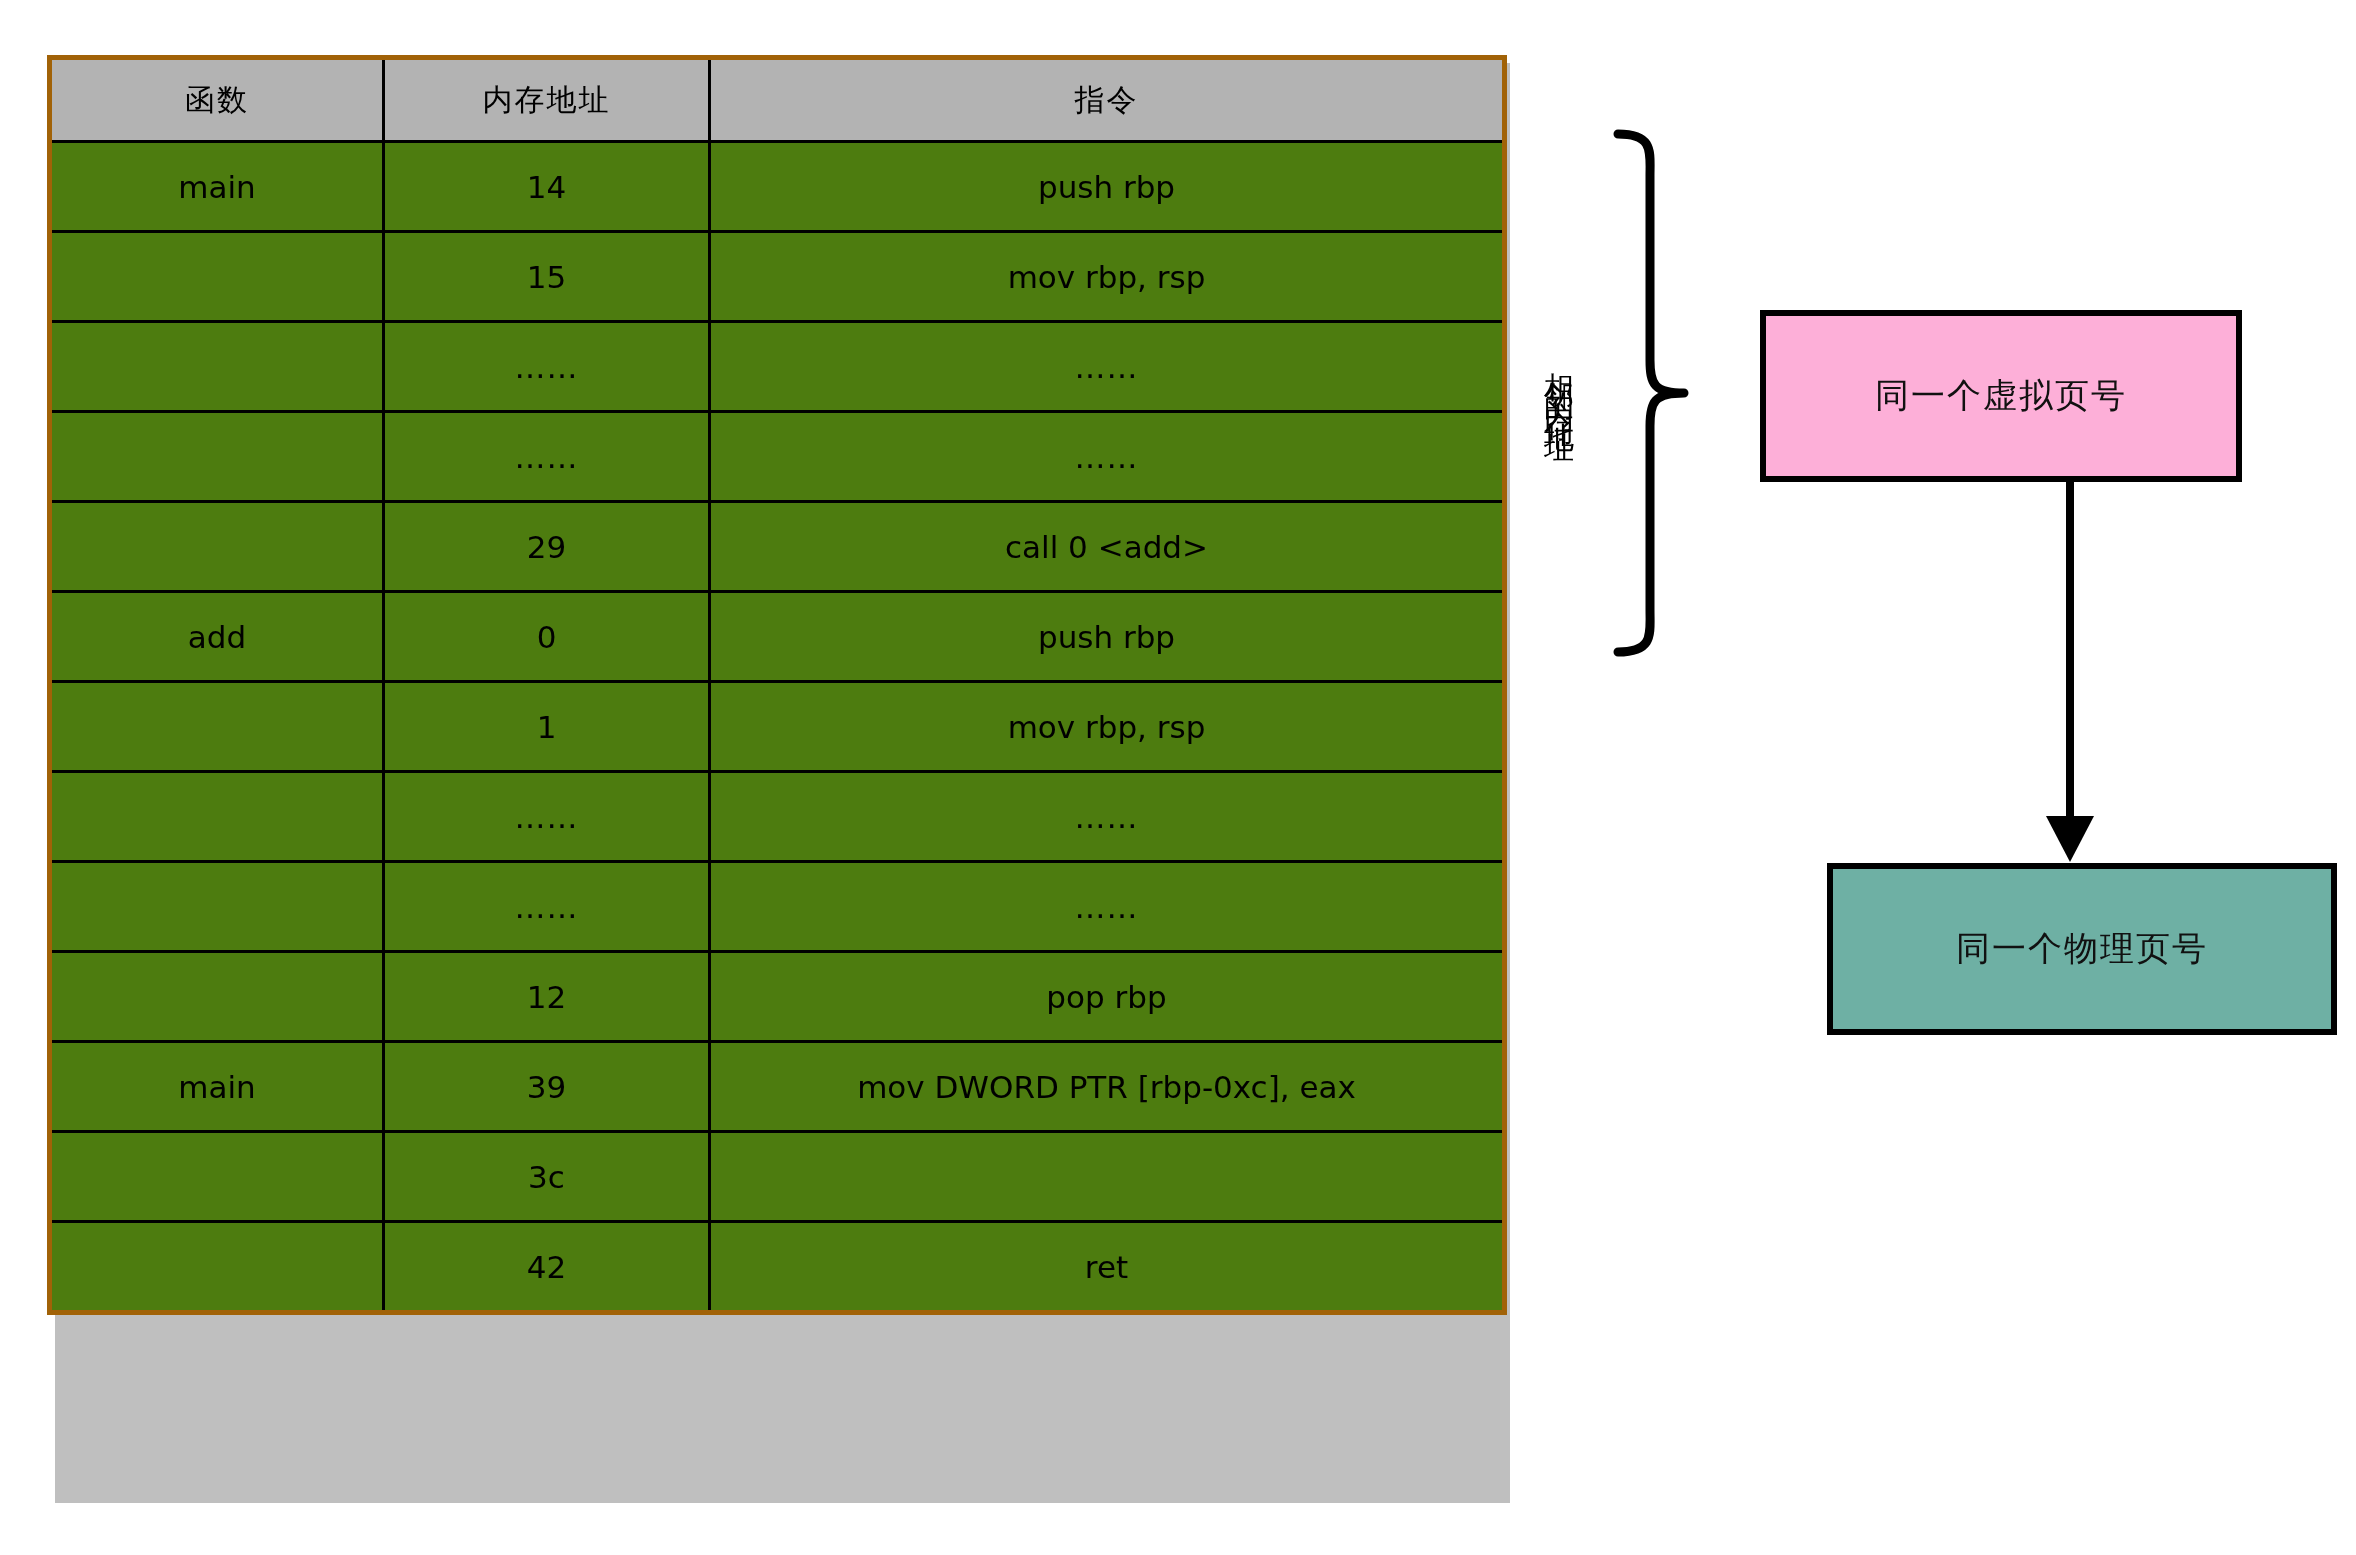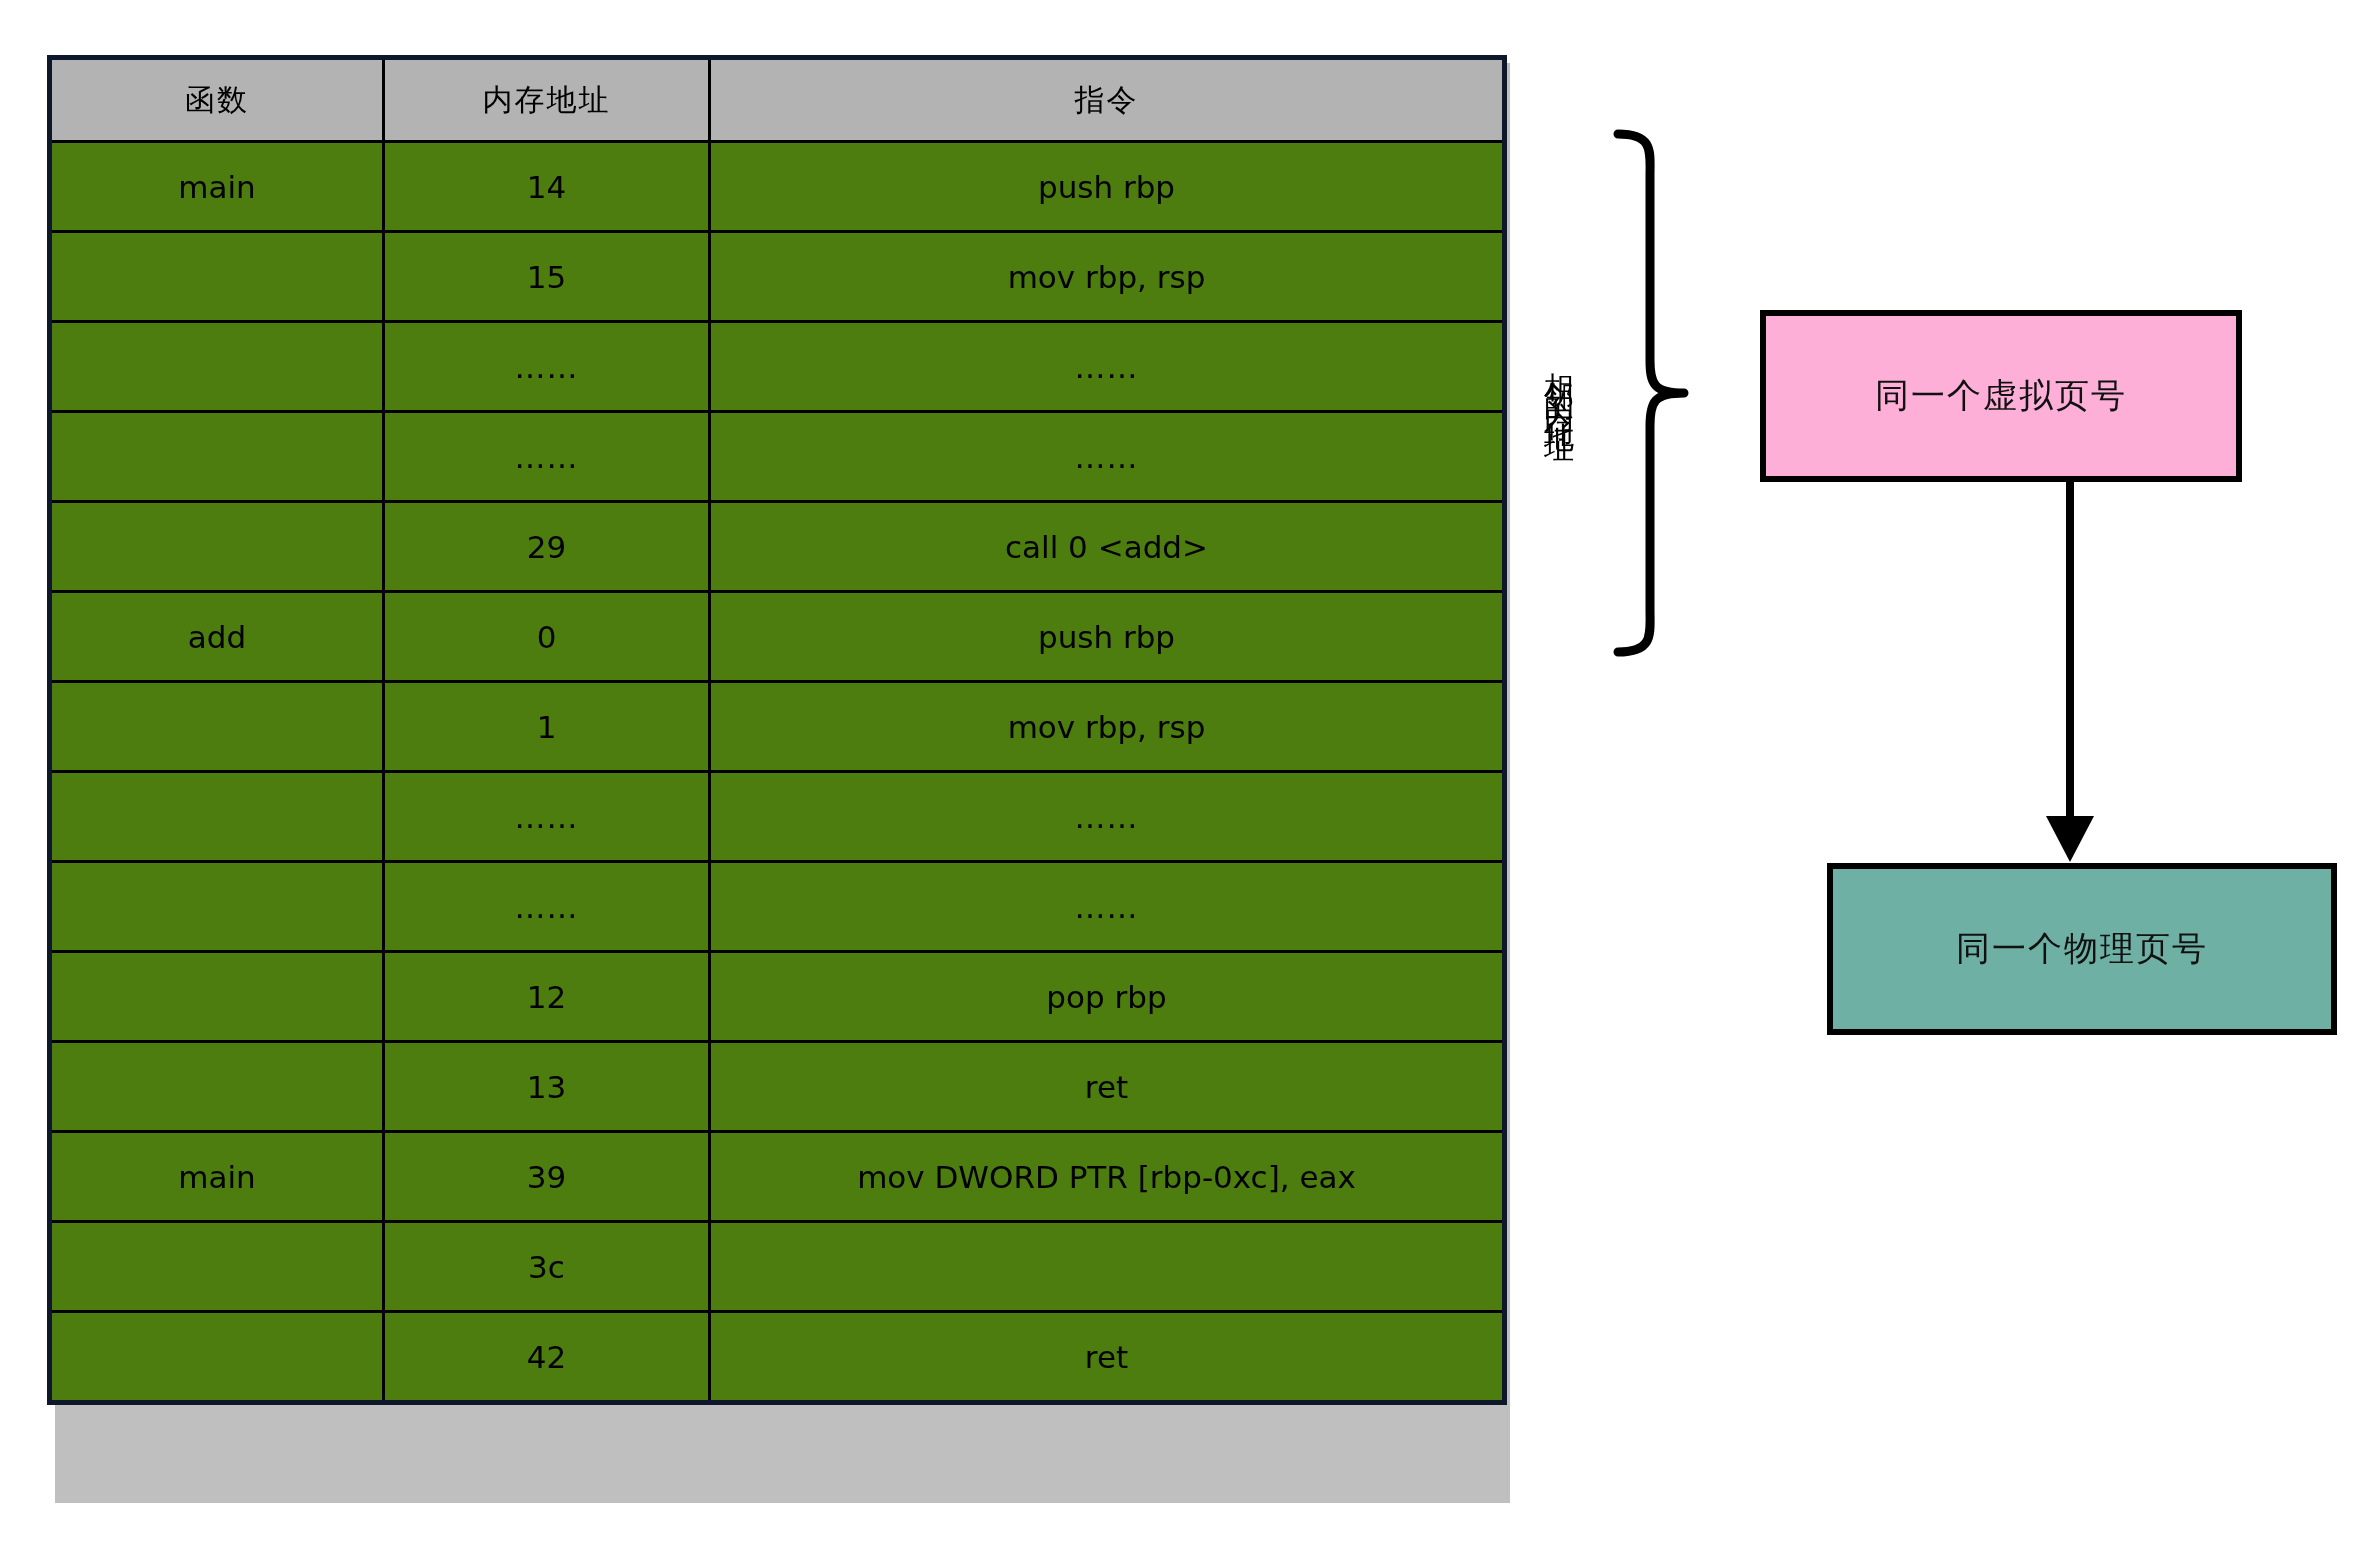--- a/index.html
+++ b/index.html
@@ -31,21 +31,21 @@
     background: #bfbfbf;
     z-index: 0;
   }
   table.asm {
     position: relative;
     z-index: 1;
     border-collapse: collapse;
     table-layout: fixed;
     width: 1455px;
     background: #ffffff;
-    border: 5px solid #0f172a;
+    border: 5px solid #a16207;
   }
   table.asm col.c-func { width: 334px; }
   table.asm col.c-addr { width: 326px; }
   table.asm col.c-ins  { width: 795px; }
 
   table.asm th, table.asm td {
     border: 3px solid #000000;
     text-align: center;
     vertical-align: middle;
     height: 87px;
@@ -197,25 +197,20 @@
         <td></td>
         <td class="dots">……</td>
         <td class="dots">……</td>
       </tr>
       <tr>
         <td></td>
         <td>12</td>
         <td>pop rbp</td>
       </tr>
       <tr>
-        <td></td>
-        <td>13</td>
-        <td>ret</td>
-      </tr>
-      <tr>
         <td>main</td>
         <td>39</td>
         <td class="ins-long">mov DWORD PTR [rbp-0xc],  eax</td>
       </tr>
       <tr>
         <td></td>
         <td>3c</td>
         <td></td>
       </tr>
       <tr>

